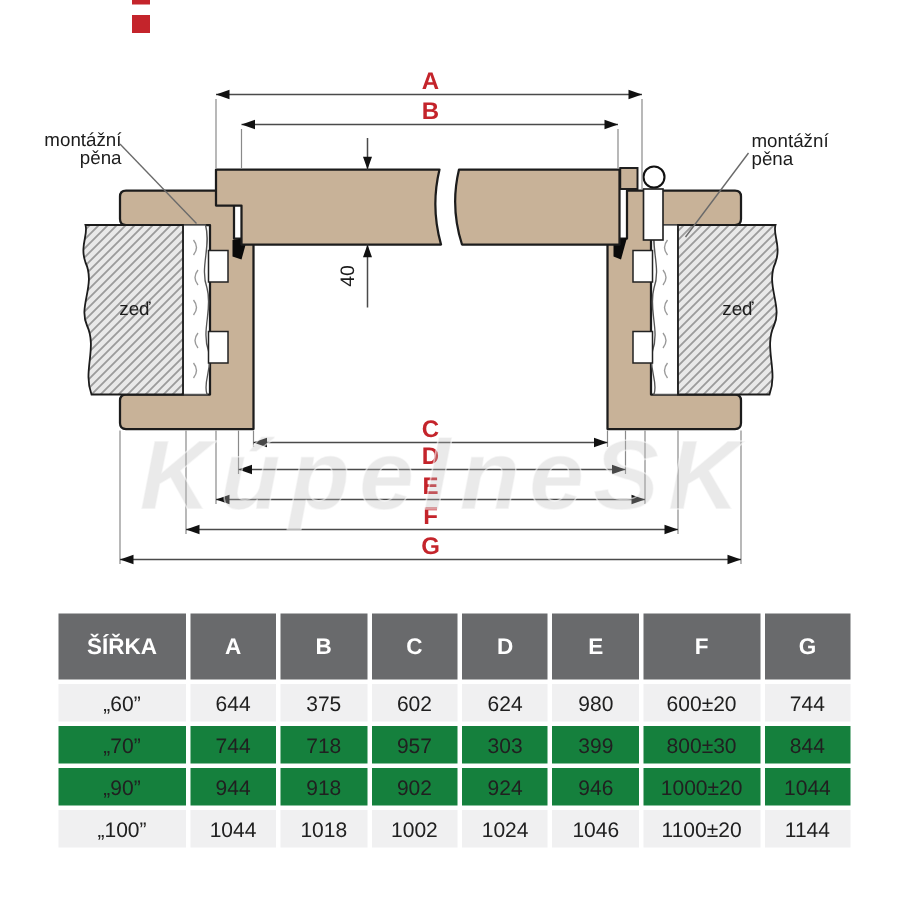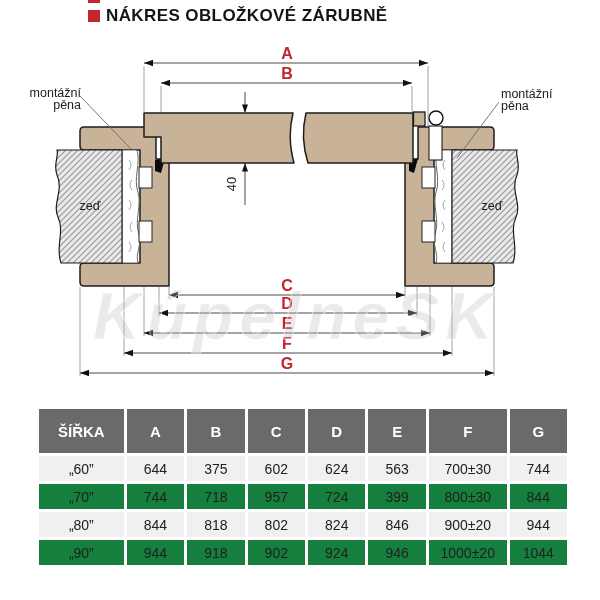--- a/index.html
+++ b/index.html
@@ -26,21 +26,20 @@
   table.sizes tr.r-odd td{background:#f0f0f1;}
   table.sizes tr.r-even td{background:#15803d;}
   .c0{width:84px;} .cn{width:57px;} .cf{width:77px;}
 </style>
 </head>
 <body>
 
 <div class="title-row">
   <div class="bullet-sliver"></div>
   <div class="bullet"></div>
-  <h1 class="page-title">NÁKRES OBLOŽKOVÉ ZÁRUBNĚ</h1>
 </div>
 
 <svg class="diagram" width="600" height="360" viewBox="0 0 600 360">
   <defs>
     <pattern id="hatch" width="6" height="6" patternUnits="userSpaceOnUse">
       <rect width="6" height="6" fill="#e9e9e9"></rect>
       <path d="M-1,7 L7,-1 M-1,1 L1,-1 M5,7 L7,5" stroke="#9b9b9b" stroke-width="1.2"></path>
     </pattern>
   </defs>
 
@@ -153,48 +152,48 @@
       <th class="cn">G</th>
     </tr>
   </thead>
   <tbody>
       <tr class="r-odd">
         <td class="c0">„60”</td>
         <td class="cn">644</td>
         <td class="cn">375</td>
         <td class="cn">602</td>
         <td class="cn">624</td>
-        <td class="cn">563</td>
-        <td class="cf">700±30</td>
+        <td class="cn">980</td>
+        <td class="cf">600±20</td>
         <td class="cn">744</td>
       </tr>
       <tr class="r-even">
         <td class="c0">„70”</td>
         <td class="cn">744</td>
         <td class="cn">718</td>
         <td class="cn">957</td>
-        <td class="cn">724</td>
+        <td class="cn">303</td>
         <td class="cn">399</td>
         <td class="cf">800±30</td>
         <td class="cn">844</td>
-      </tr>
-      <tr class="r-odd">
-        <td class="c0">„80”</td>
-        <td class="cn">844</td>
-        <td class="cn">818</td>
-        <td class="cn">802</td>
-        <td class="cn">824</td>
-        <td class="cn">846</td>
-        <td class="cf">900±20</td>
-        <td class="cn">944</td>
       </tr>
       <tr class="r-even">
         <td class="c0">„90”</td>
         <td class="cn">944</td>
         <td class="cn">918</td>
         <td class="cn">902</td>
         <td class="cn">924</td>
         <td class="cn">946</td>
         <td class="cf">1000±20</td>
         <td class="cn">1044</td>
       </tr>
+      <tr class="r-odd">
+        <td class="c0">„100”</td>
+        <td class="cn">1044</td>
+        <td class="cn">1018</td>
+        <td class="cn">1002</td>
+        <td class="cn">1024</td>
+        <td class="cn">1046</td>
+        <td class="cf">1100±20</td>
+        <td class="cn">1144</td>
+      </tr>
     </tbody>
 </table>
 
 </body></html>

